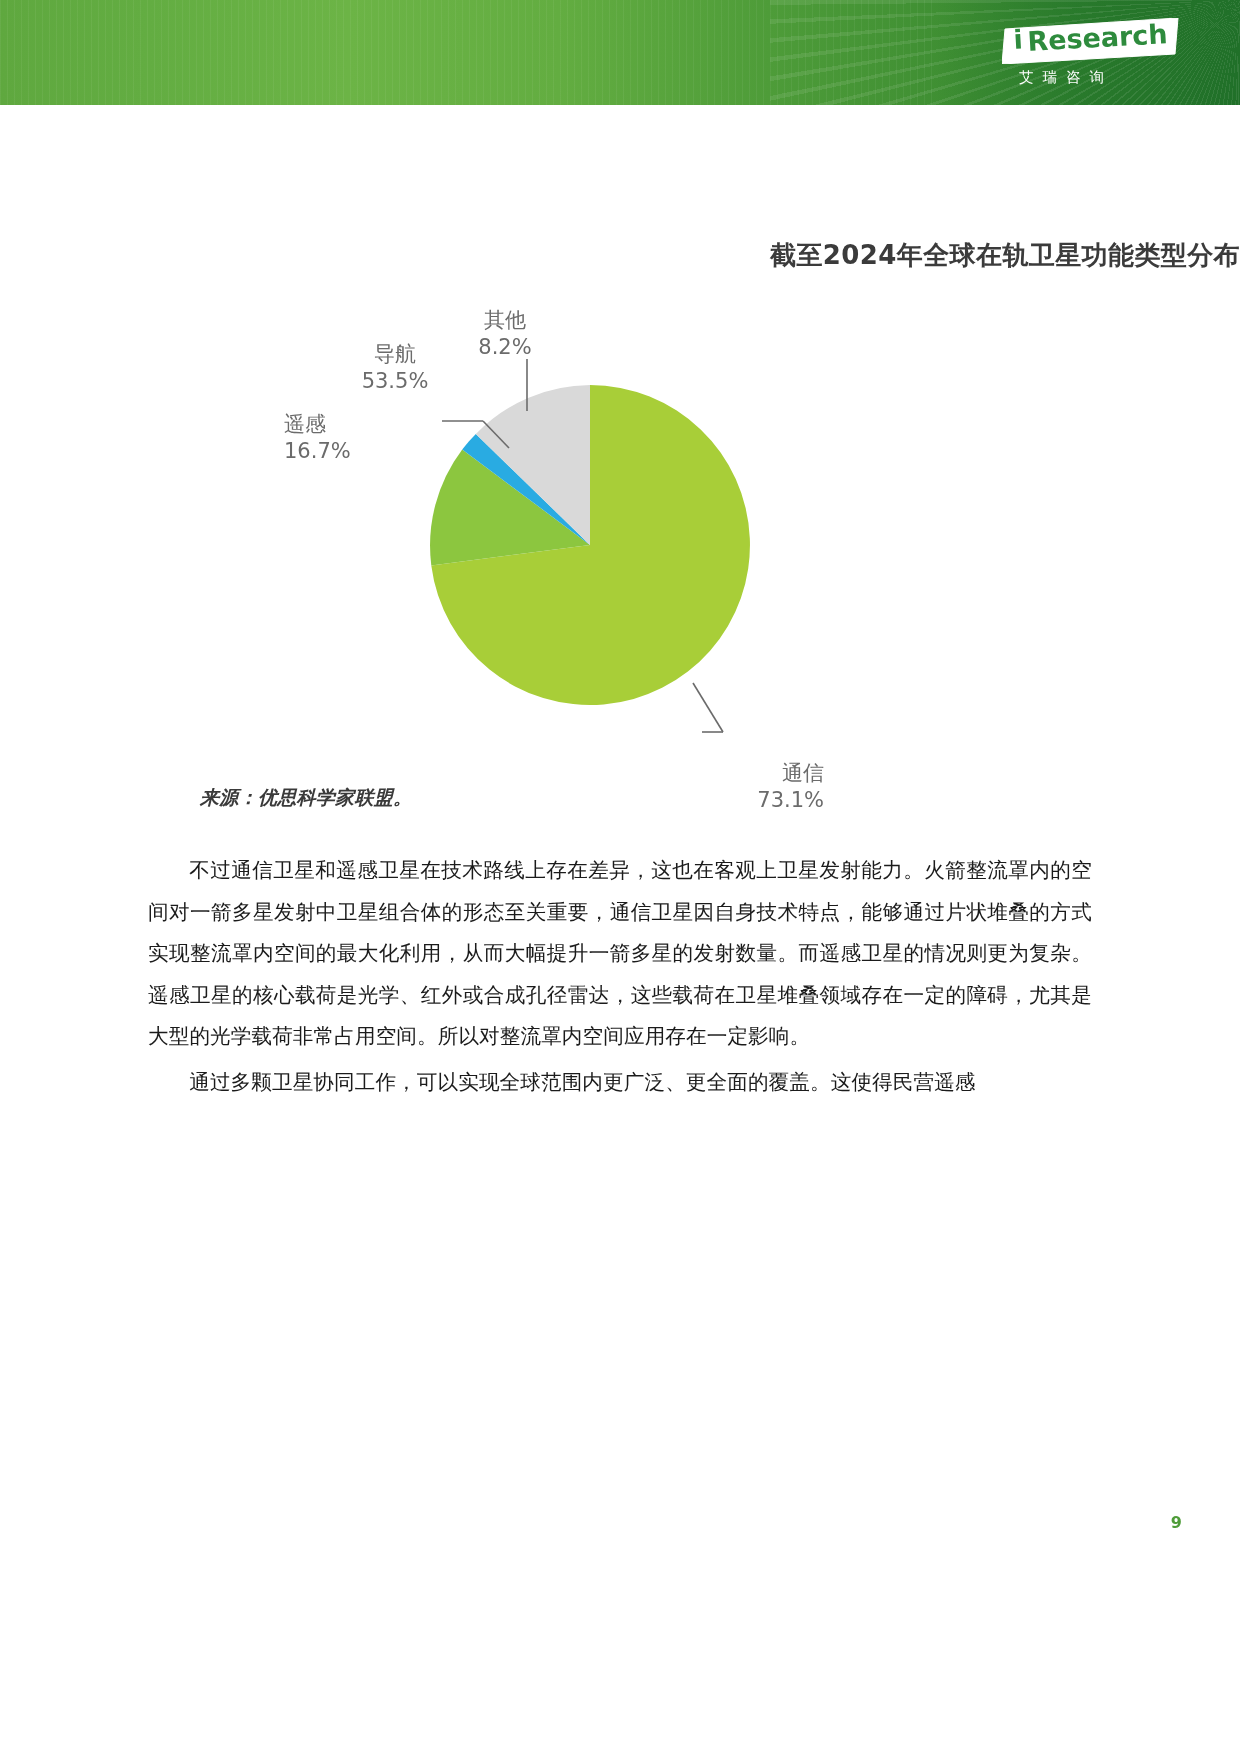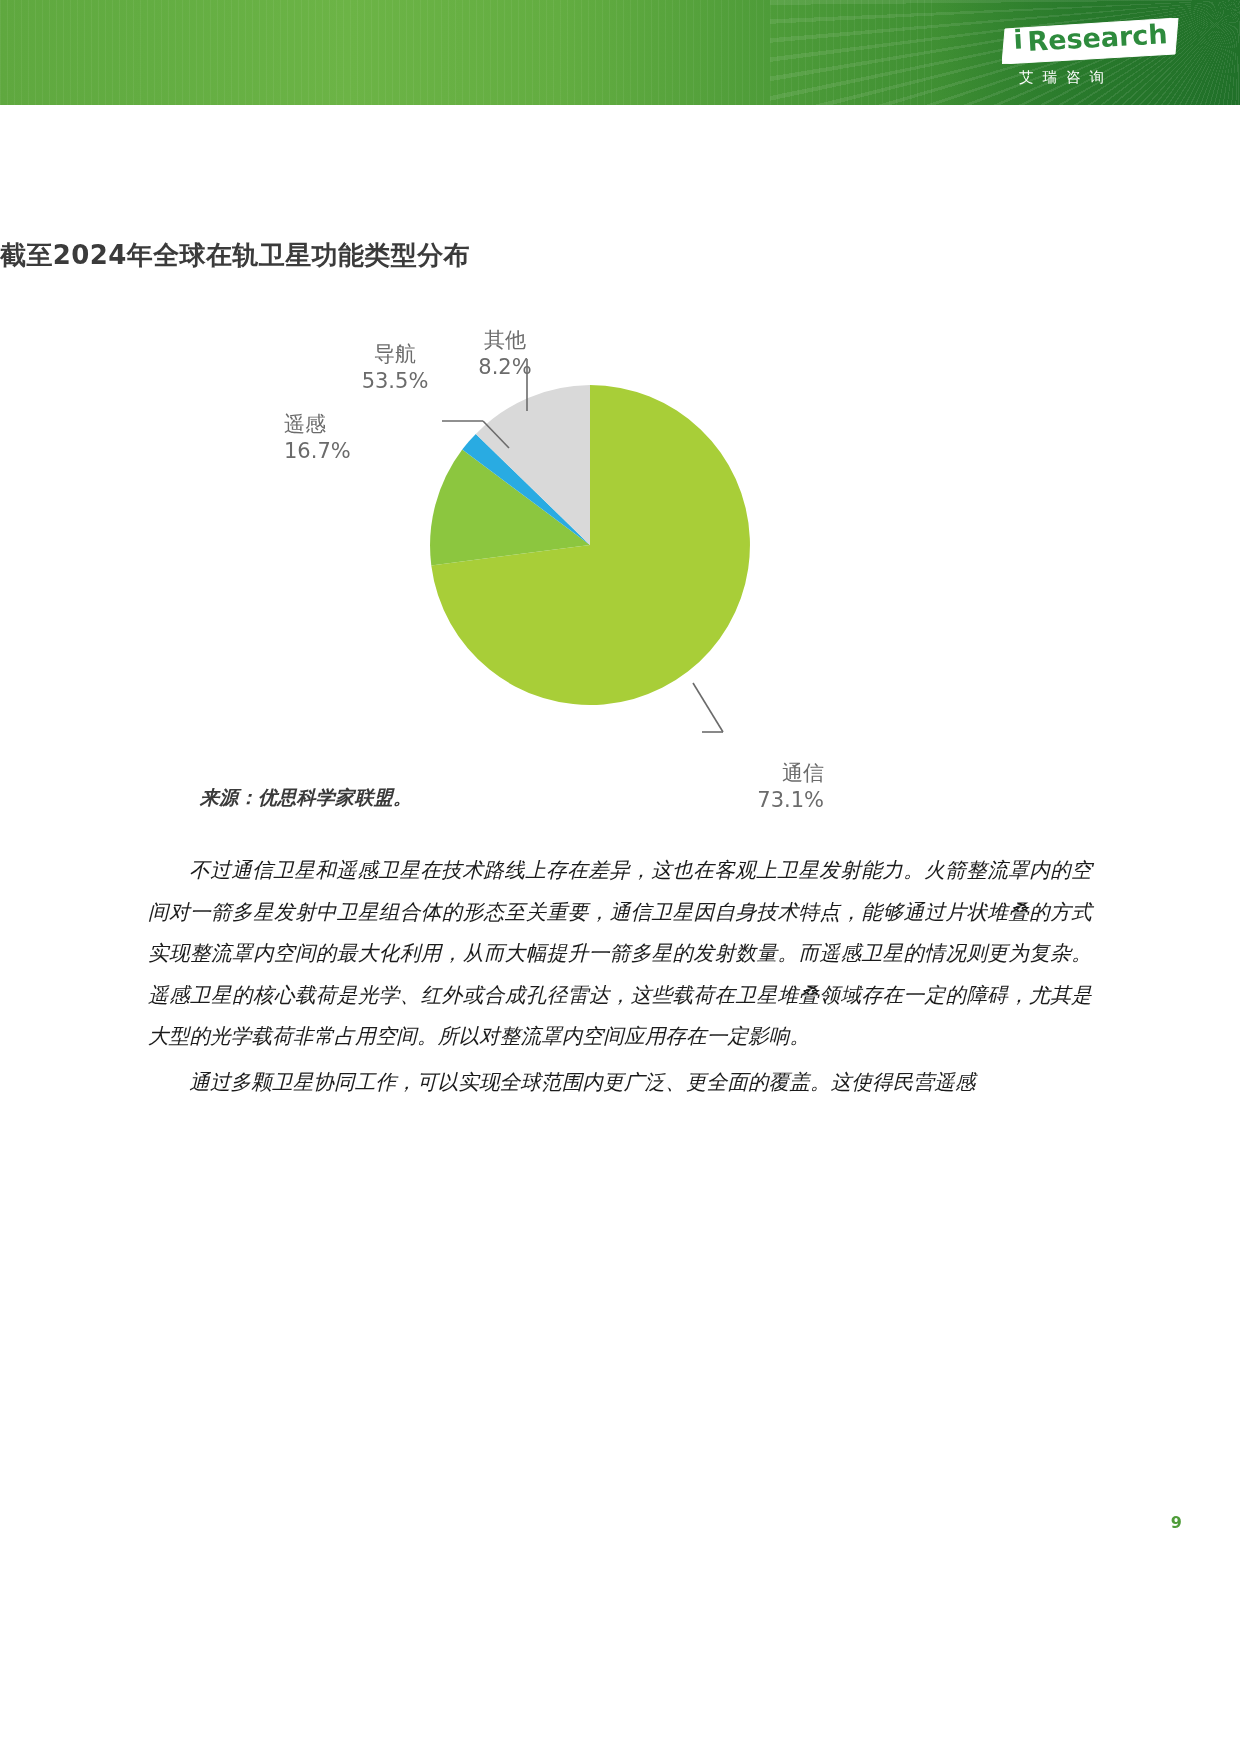--- a/index.html
+++ b/index.html
@@ -103,21 +103,21 @@
     left: 0;
     top: 105px;
     width: 1240px;
   }
 
   .chart-title {
     position: absolute;
     left: 0;
     top: 133px;
     width: 1240px;
-    text-align: left;
+    text-align: right;
     font-size: 26px;
     font-weight: bold;
     color: #3b3b3b;
     letter-spacing: 0.4px;
     font-family: "DejaVu Sans", "Liberation Sans", sans-serif;
   }
 
   
   .figure {
     position: absolute;
@@ -134,21 +134,21 @@
     position: absolute;
     color: #6b6b6b;
     font-size: 21px;
     line-height: 1.30;
     font-family: "DejaVu Sans", "Liberation Sans", sans-serif;
     white-space: nowrap;
   }
   .pie-label .pct {
     display: block;
   }
-  .lbl-other  { left: 270px; top: 12px;  text-align: center; width: 90px; margin-top: 20px; }
+  .lbl-other  { left: 270px; top: 12px;  text-align: center; width: 90px; }
   .lbl-nav    { left: 160px; top: 46px;  text-align: center; width: 90px; }
   .lbl-remote { left: 94px;  top: 116px; text-align: left; width: 96px; }
   .lbl-comm   { left: 504px; top: 465px; text-align: right;  width: 130px; }
 
   
   .source {
     position: absolute;
     left: 200px;
     top: 680px;
     font-size: 19px;
@@ -169,21 +169,20 @@
   .para {
     margin: 0 0 4px 0;
     font-size: 20.6px;
     line-height: 41.5px;
     color: #1b1b1b;
     text-align: justify;
     text-justify: inter-ideograph;
     text-indent: 2em;
     font-family: "DejaVu Sans", "Liberation Sans", sans-serif;
     letter-spacing: 0.1px;
-    font-style: italic;
   }
 
   .page-number {
     position: absolute;
     right: 58px;
     top: 1408px;
     font-size: 16px;
     font-weight: bold;
     color: #4e9c39;
     font-family: "DejaVu Sans", "Liberation Sans", sans-serif;

